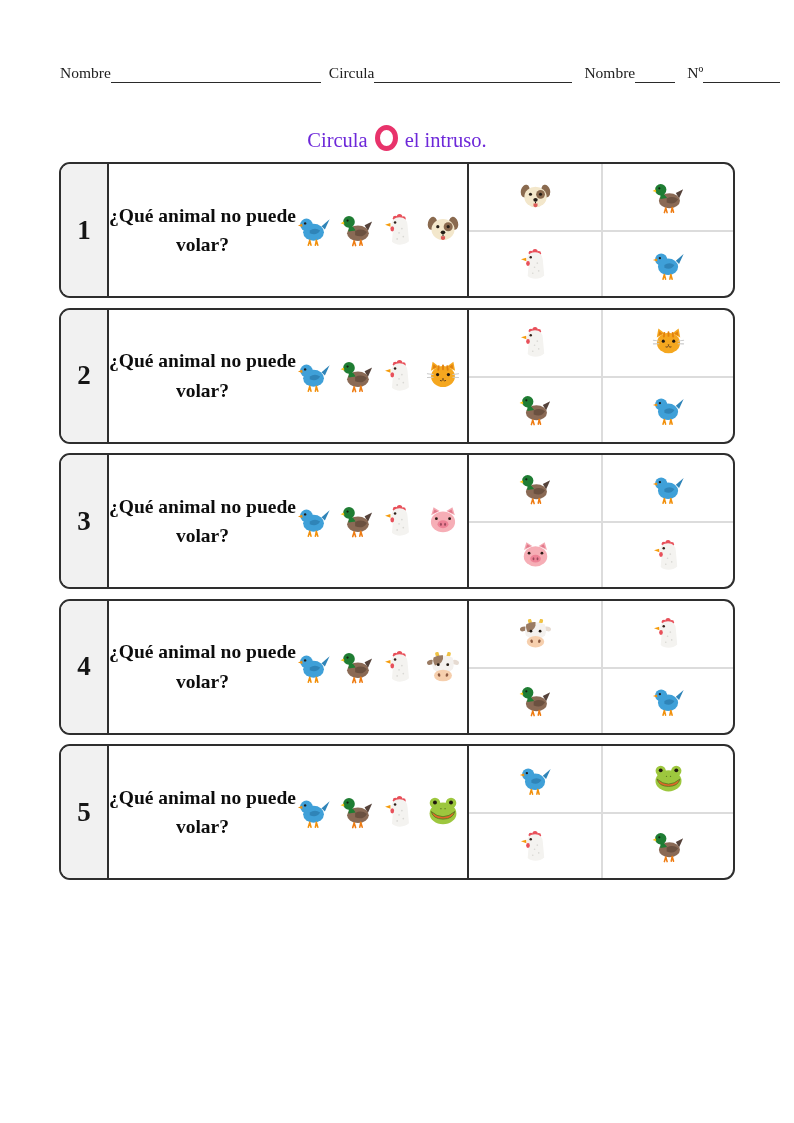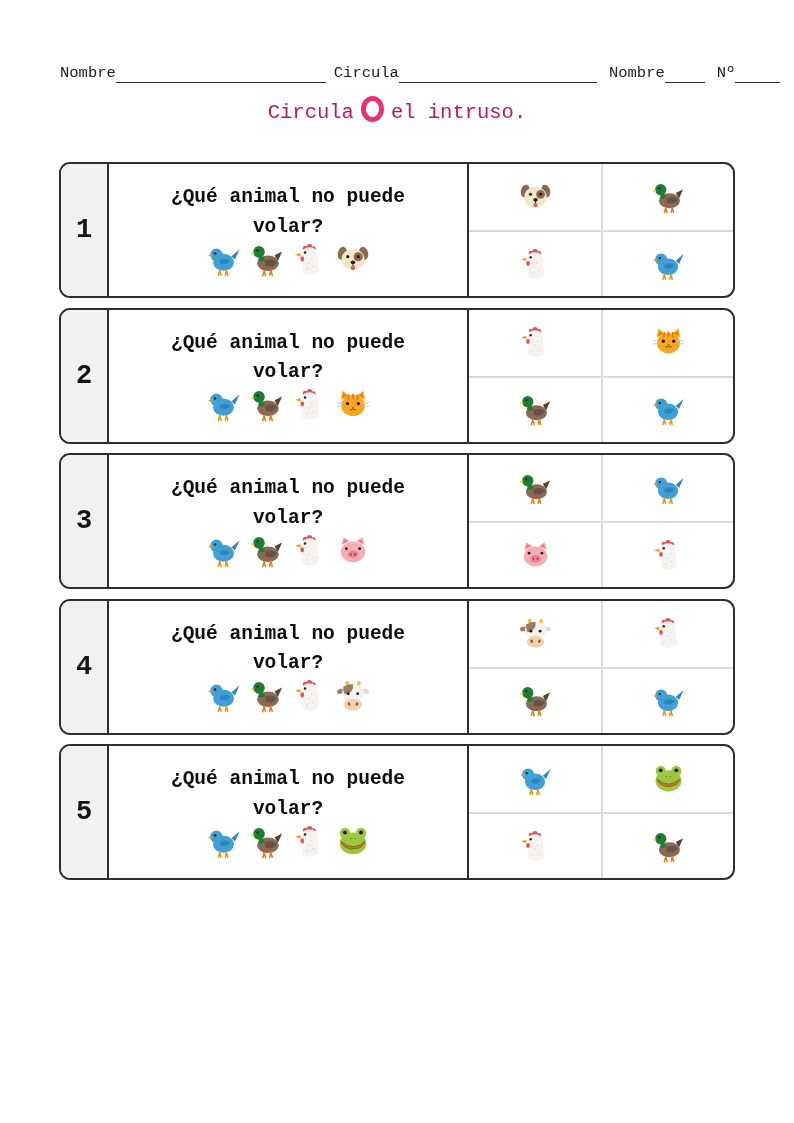--- a/index.html
+++ b/index.html
@@ -1,45 +1,45 @@
 <!DOCTYPE html>
 <html><head>
 <meta charset="utf-8">
 <style>
   html,body{margin:0;padding:0;background:#fff;}
   .page{position:relative;width:794px;height:906px;background:#ffffff;
-        font-family:Liberation Mono, monospace;overflow:hidden;}
+        font-family:Liberation Serif, serif;overflow:hidden;}
 
   
   .name-row{position:absolute;top:64px;left:60px;right:14px;display:flex;
             align-items:flex-end;font-size:15.5px;color:#202020;}
   .name-row .lbl{white-space:nowrap;padding-bottom:1px;}
   .blank{border-bottom:1.6px solid #2a2a2a;height:16px;display:inline-block;}
   .b-nombre{width:210px;margin-right:8px;}
   .b-apellido{width:198px;margin-right:12px;}
   .b-clase{width:40px;margin-right:12px;}
   .b-no{flex:1;}
 
   
-  .title{position:absolute;top:96px;left:0;width:100%;text-align:center;
-         font-size:20.5px;color:#be185d;}
+  .title{position:absolute;top:125px;left:0;width:100%;text-align:center;
+         font-size:20.5px;color:#6d28d9;}
   .ring{display:inline-block;width:13px;height:16px;border:5px solid #e8336b;
         border-radius:50%;vertical-align:-4px;margin:0 7px;}
 
   
   .rows-wrap{position:absolute;top:162px;left:59px;width:676px;
              display:flex;flex-direction:column;gap:9.5px;}
   .row{height:136px;border:2px solid #2e2e2e;border-radius:11px;display:flex;
        overflow:hidden;background:#fff;box-sizing:border-box;}
   .num-cell{width:46px;flex:0 0 46px;background:#f1f1f1;
             border-right:2px solid #2e2e2e;display:flex;align-items:center;
             justify-content:center;font-size:27px;font-weight:bold;color:#151515;}
   .q-cell{width:358px;flex:0 0 358px;border-right:2px solid #2e2e2e;
-          display:flex;flex-direction:column;align-items:center;
-          justify-content:center;gap:1px;}
+          display:flex;align-items:center;
+          justify-content:flex-start;gap:1px;}
   .q-text{font-weight:bold;font-size:19.5px;color:#0d0d0d;text-align:center;
           line-height:1.5;}
   .q-icons{display:flex;gap:9px;align-items:center;}
   .q-icons svg{width:34px;height:34px;}
   .ans-grid{flex:1;display:grid;grid-template-columns:1fr 1fr;
             grid-template-rows:1fr 1fr;}
   .ans-cell{display:flex;align-items:center;justify-content:center;}
   .ans-cell:nth-child(even){border-left:2px solid #dcdcdc;}
   .ans-cell:nth-child(n+3){border-top:2px solid #dcdcdc;}
   .ans-cell svg{width:33px;height:33px;}

